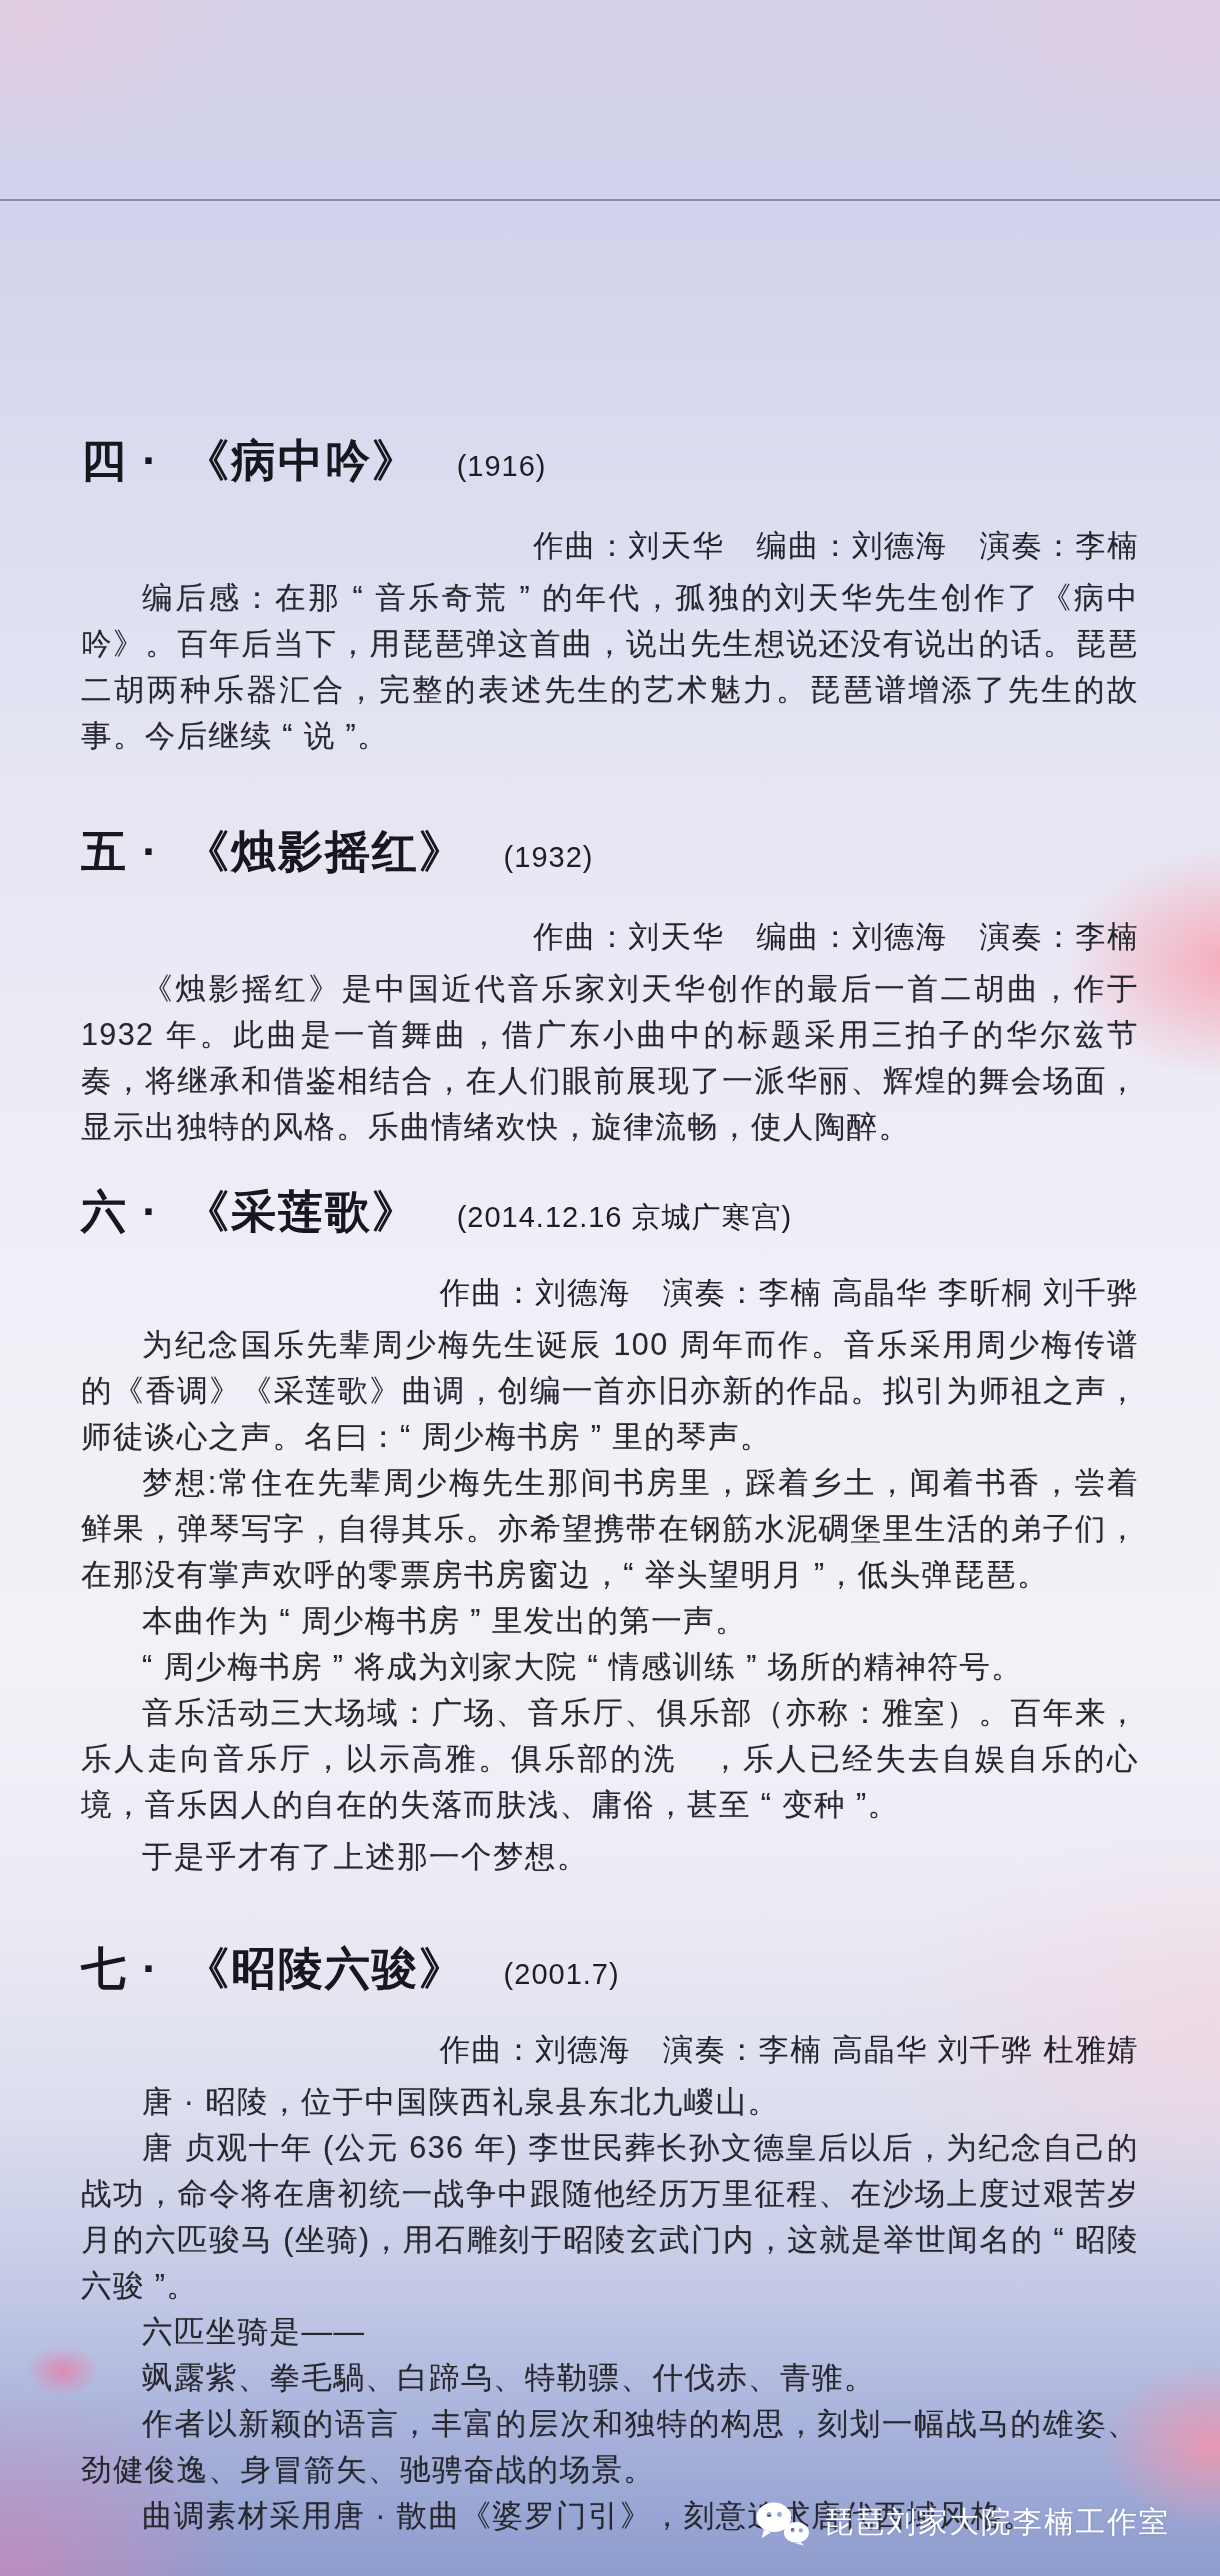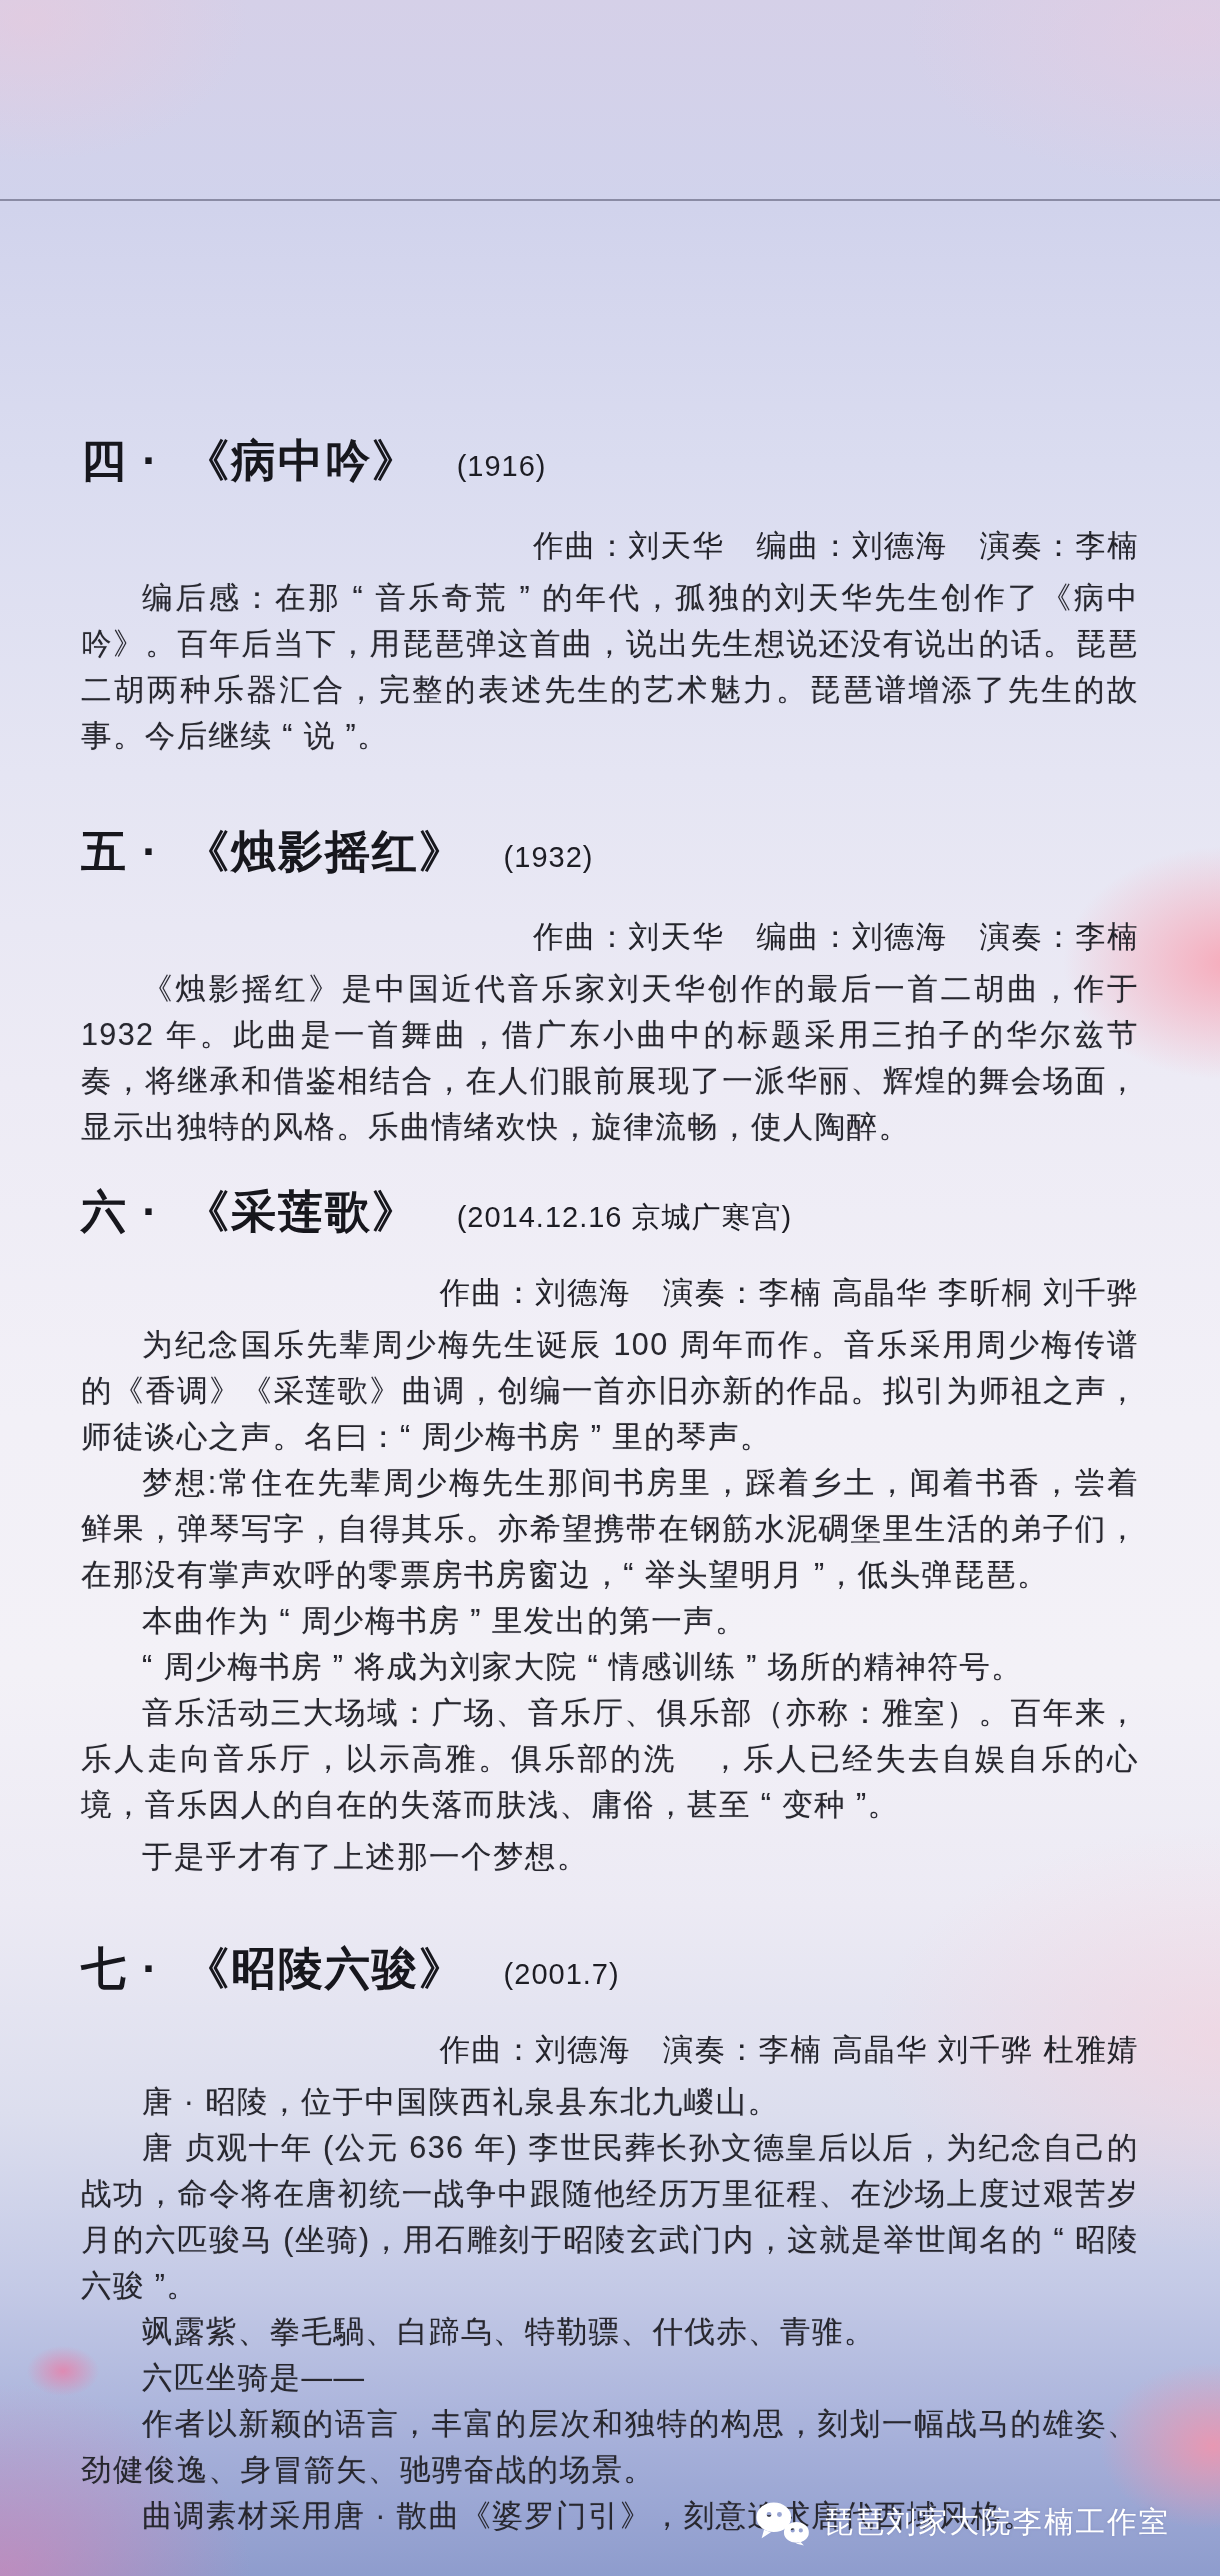--- a/index.html
+++ b/index.html
@@ -128,22 +128,22 @@
     <div class="sec-7">
       <div class="section-heading">
         <span>七 ·</span>
         <span class="section-title">《昭陵六骏》</span>
         <span class="section-date">(2001.7)</span>
       </div>
       <div class="credits">作曲：刘德海　演奏：李楠 高晶华 刘千骅 杜雅婧</div>
       <div class="paras">
         <p>唐 · 昭陵，位于中国陕西礼泉县东北九嵕山。</p>
         <p>唐 贞观十年 (公元 636 年) 李世民葬长孙文德皇后以后，为纪念自己的战功，命令将在唐初统一战争中跟随他经历万里征程、在沙场上度过艰苦岁月的六匹骏马 (坐骑)，用石雕刻于昭陵玄武门内，这就是举世闻名的 “ 昭陵六骏 ”。</p>
+        <p>六匹坐骑是——</p>
         <p>飒露紫、拳毛騧、白蹄乌、特勒骠、什伐赤、青骓。</p>
-        <p>六匹坐骑是——</p>
         <p>作者以新颖的语言，丰富的层次和独特的构思，刻划一幅战马的雄姿、劲健俊逸、身冒箭矢、驰骋奋战的场景。</p>
         <p>曲调素材采用唐 · 散曲《婆罗门引》，刻意追求唐代西域风格。</p>
       </div>
     </div>
   </div>
 
   <div class="footer">
     <svg class="wechat-icon" viewBox="0 0 38 31" xmlns="http://www.w3.org/2000/svg">
       <path fill="#ffffff" fill-rule="evenodd" d="
         M1,11.5 A12,10.2 0 1 1 25,11.5 A12,10.2 0 1 1 1,11.5 Z

